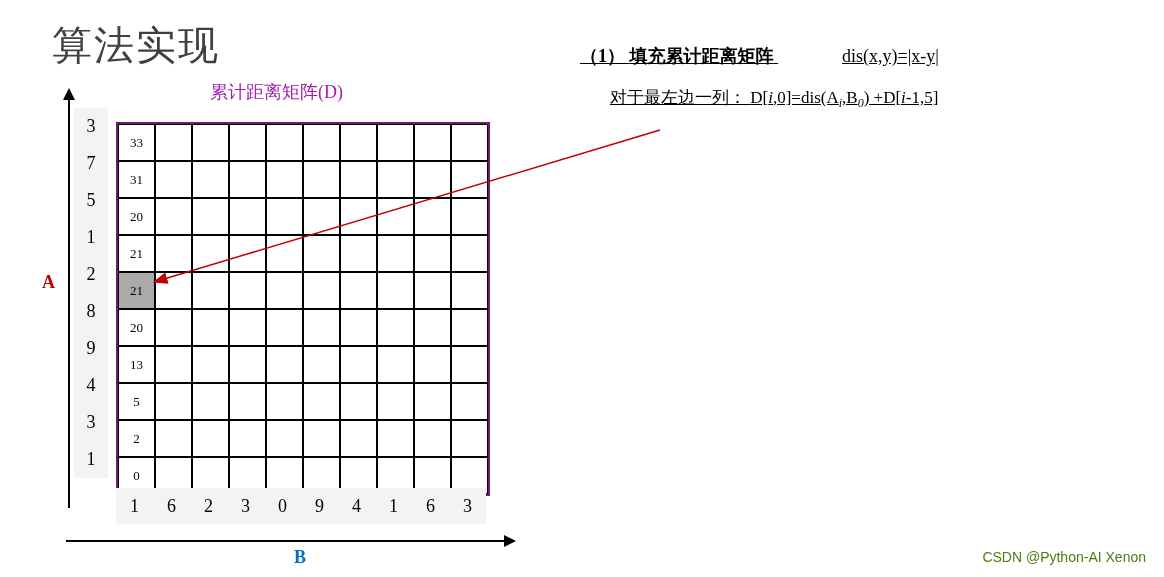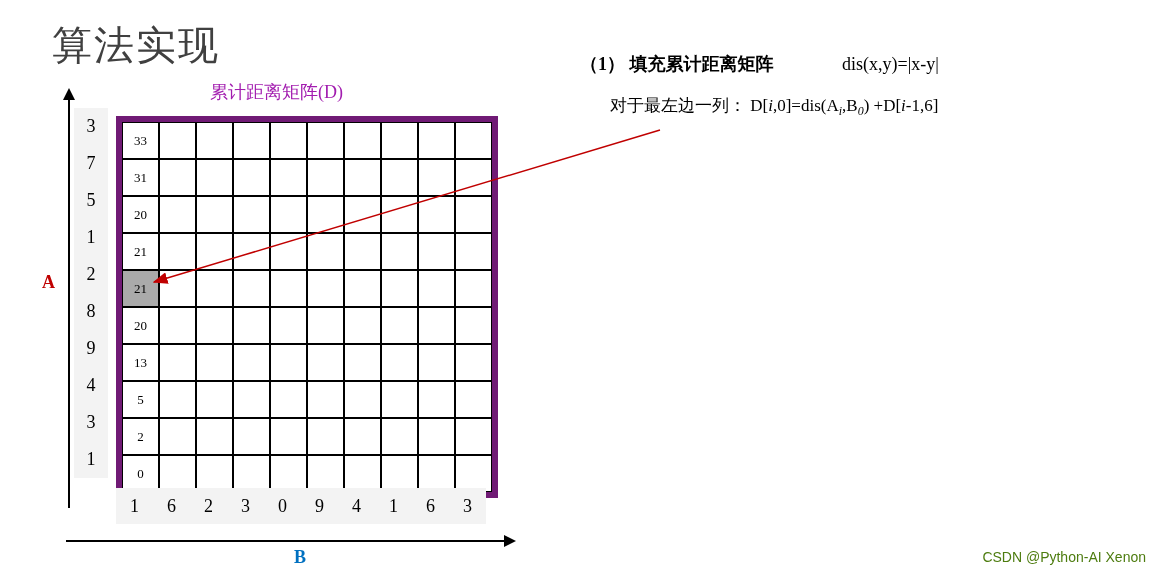--- a/index.html
+++ b/index.html
@@ -59,26 +59,26 @@
       height: 37px;
       display: flex;
       align-items: center;
       justify-content: center;
       font-size: 18px;
       background: #f3f3f3;
       margin-right: 8px;
     }
     .grid {
       position: absolute;
-      top: 8px;
+      top: 14px;
       left: 42px;
       display: grid;
       grid-template-columns: repeat(10, 37px);
       grid-template-rows: repeat(10, 37px);
-      border: 6px solid #701a75;
+      border: 2px solid #701a75;
     }
     .cell {
       border: 1px solid #000;
       display: flex;
       align-items: center;
       justify-content: center;
       font-size: 13px;
       background: #fff;
     }
     .cell.filled { background: #aaa; }
@@ -131,23 +131,24 @@
       right: -10px;
       top: -5px;
       border-top: 6px solid transparent;
       border-bottom: 6px solid transparent;
       border-left: 12px solid #000;
     }
     
     
     .right-text {
       position: absolute;
-      top: 52px;
+      top: 44px;
       left: 580px;
       width: 560px;
+      text-decoration: underline;
     }
     .line1 {
       font-size: 18px;
       margin-bottom: 18px;
     }
     .line1 .bold { font-weight: bold; }
     .line1 .formula { margin-left: 64px; font-family: "Times New Roman", serif; }
     .line2, .line3 {
       font-size: 17px;
       margin-left: 30px;
@@ -319,21 +320,21 @@
 </div>
 
 <div class="right-text">
   <div class="line1">
     <span class="bold">（1）</span>
     <span class="bold">填充累计距离矩阵</span>
     <span class="formula">dis(x,y)=|x-y|</span>
   </div>
   <div class="line2">
     <span class="cn">对于最左边一列：</span>
-    <span><span>D[</span><span class="italic">i</span><span>,0]=dis(A</span><sub class="italic">i</sub><span>,B</span><sub class="italic">0</sub><span>) +D[</span><span class="italic">i</span><span>-1,6]</span></span>
+    <span><span>D[</span><span class="italic">i</span><span>,0]=dis(A</span><sub class="italic">i</sub><span>,B</span><sub class="italic">0</sub><span>) +D[</span><span class="italic">i</span><span>-1,5]</span></span>
   </div>
 </div>
 
 <svg class="arrow-svg">
   <defs>
     <marker id="arrowhead" markerWidth="10" markerHeight="8" refX="9" refY="4" orient="auto">
       <polygon points="0 0, 10 4, 0 8" fill="#c00000"></polygon>
     </marker>
   </defs>
   <line x1="660" y1="130" x2="154" y2="282" stroke="#c00000" stroke-width="1.5" marker-end="url(#arrowhead)"></line>

